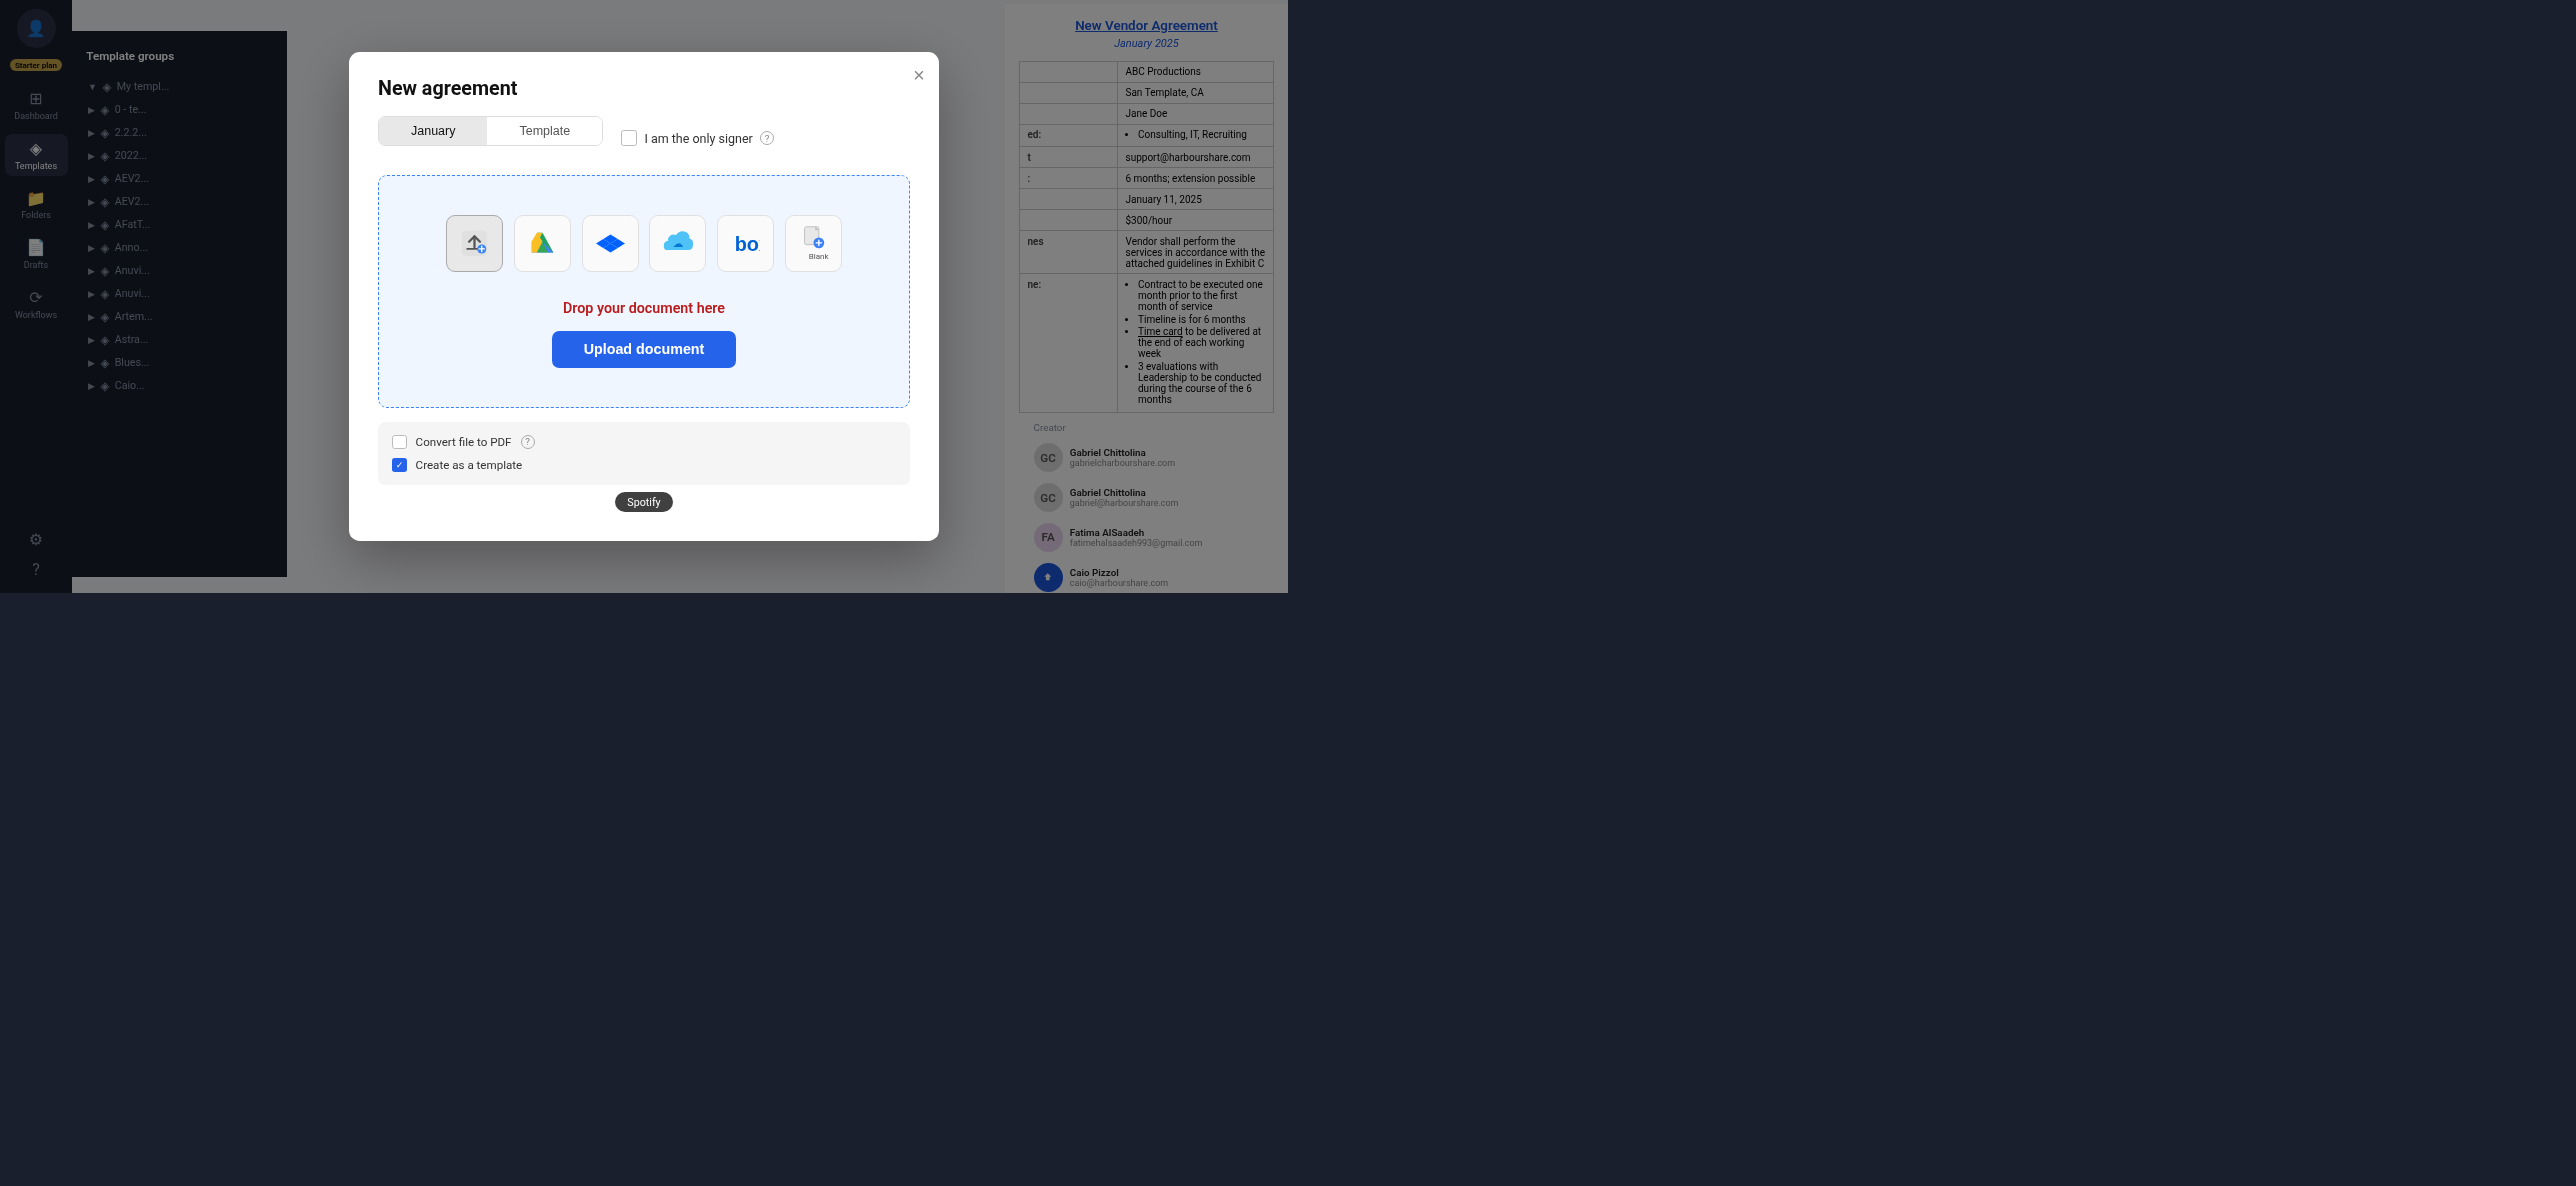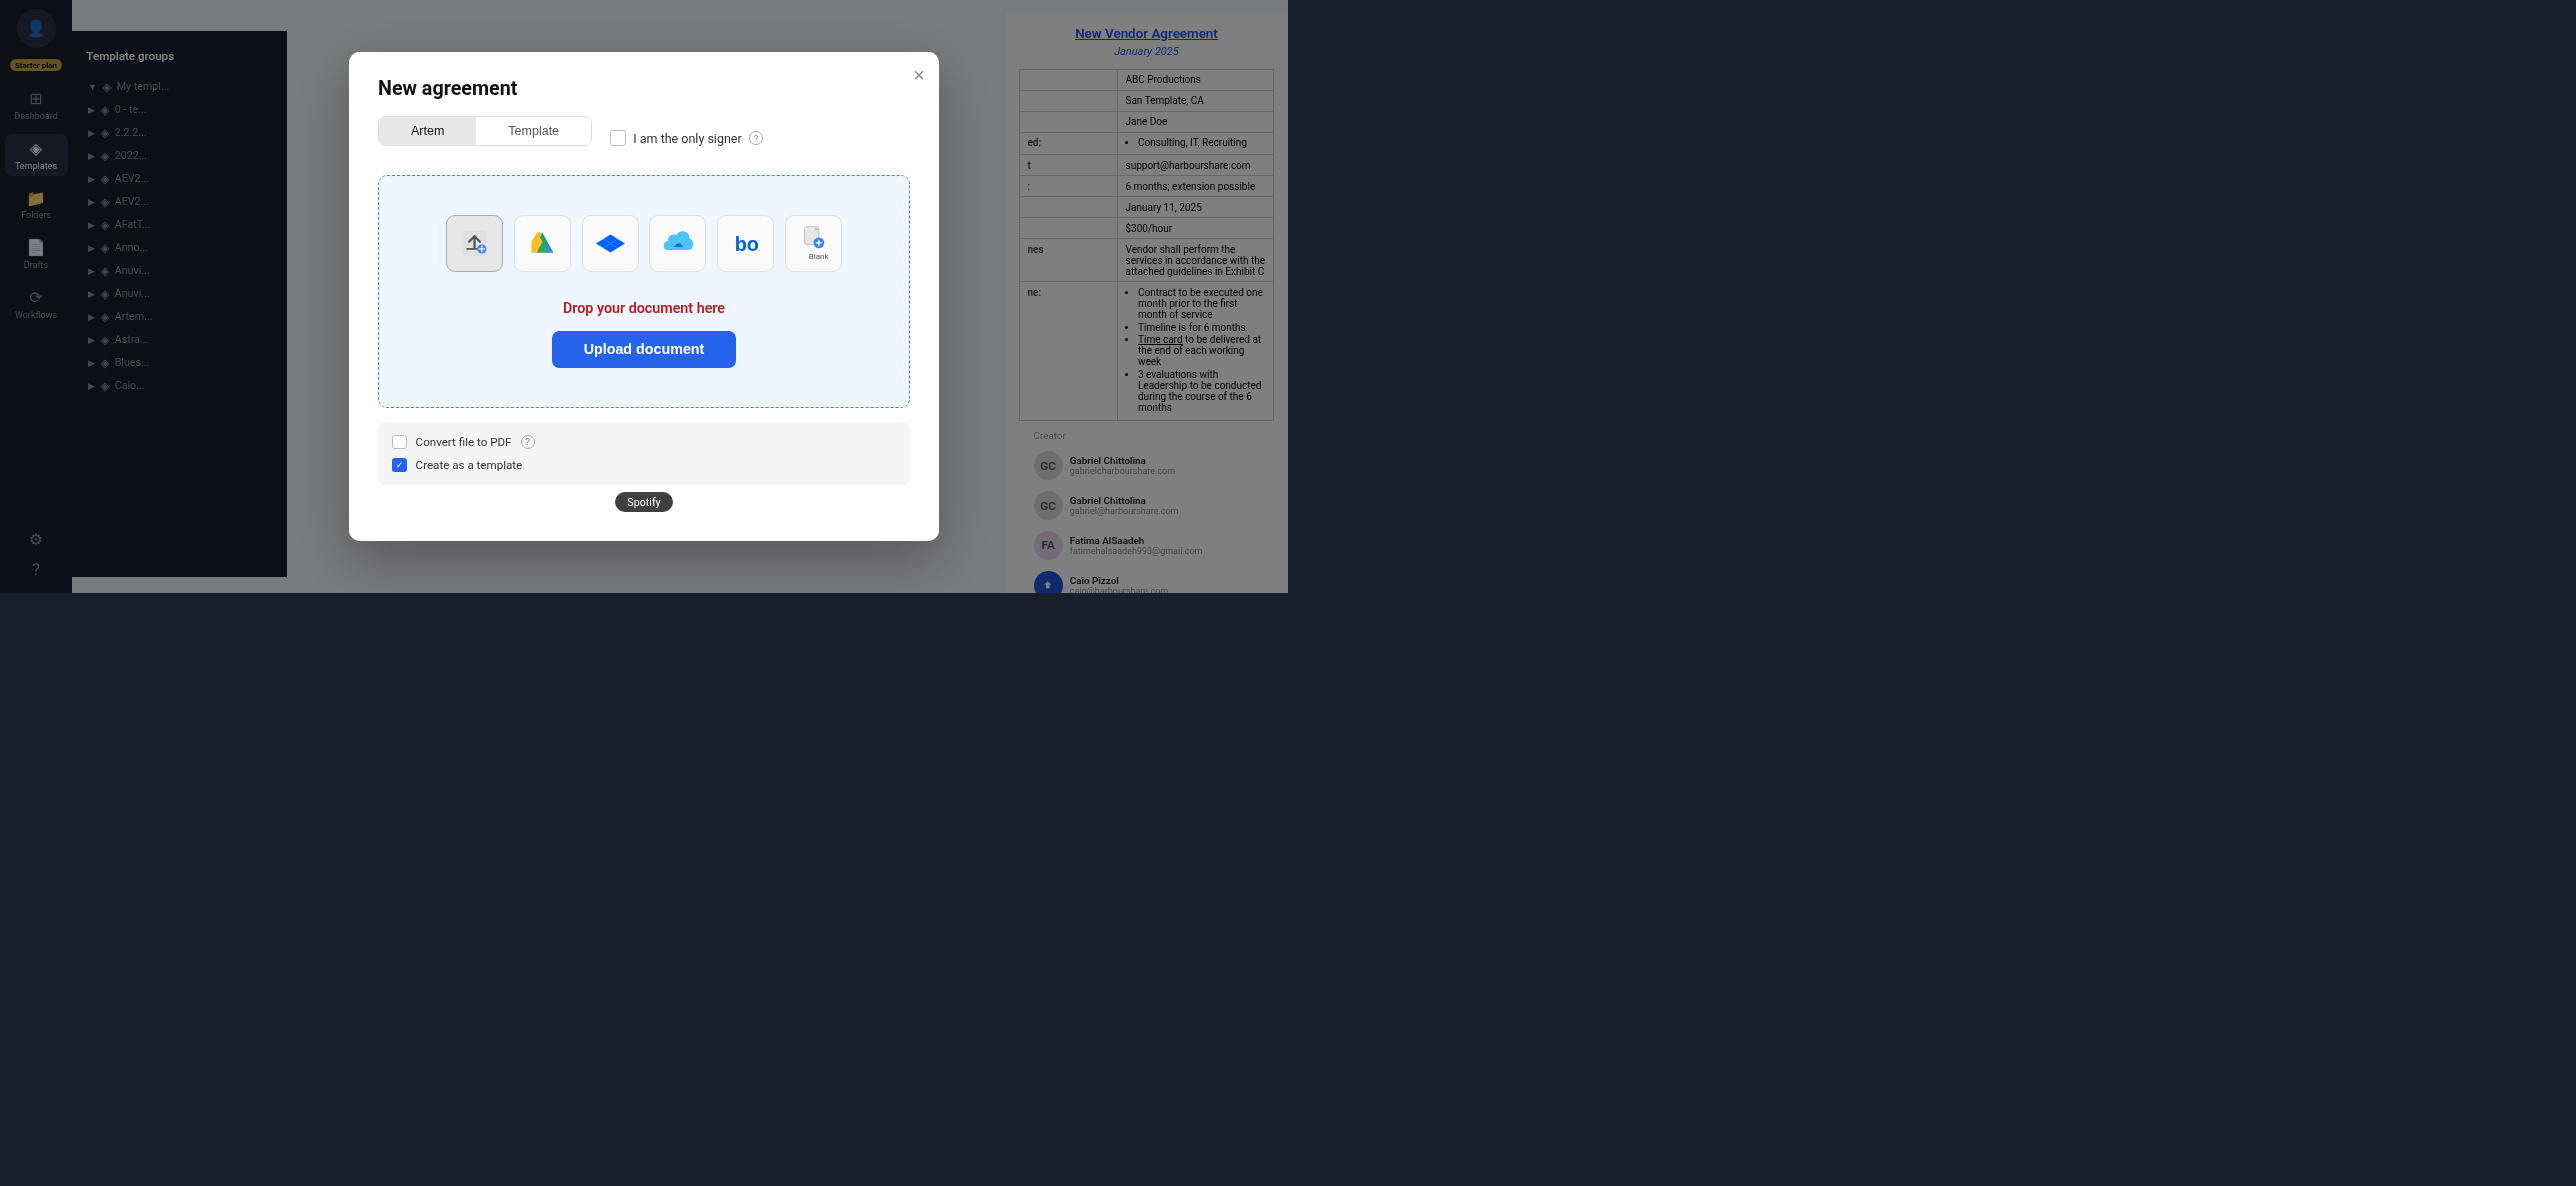--- a/index.html
+++ b/index.html
@@ -139,21 +139,21 @@
       border-radius: 4.5px;
       cursor: pointer;
     }
     .template-group-item .chevron { font-size: 9px; }
     .template-group-item .icon { font-size: 11.6px; }
 
     
     .right-panel {
       position: absolute;
       right: 0;
-      top: 12px;
+      top: 4px;
       width: 283px;
       height: 100%;
       background: #fff;
       overflow-y: auto;
       padding: 14.3px;
     }
     .doc-title {
       color: #1a56db;
       font-size: 13.4px;
       font-weight: 600;
@@ -637,21 +637,21 @@
 
 <div class="modal-overlay">
   <div class="modal">
 
     <button class="modal-close">×</button>
 
     <div class="modal-title">New agreement</div>
 
     <div style="display:flex; align-items:center; gap:18px; margin-bottom:14.3px;">
       <div class="tab-switcher">
-        <button class="tab-btn active">Artem</button>
+        <button class="tab-btn active">January</button>
         <button class="tab-btn">Template</button>
       </div>
       <div style="display:flex; align-items:center; gap:7.2px;">
         <div class="checkbox-square"></div>
         <span class="checkbox-label">I am the only signer</span>
         <div class="help-icon">?</div>
       </div>
     </div>
 
     <div class="drop-zone">

